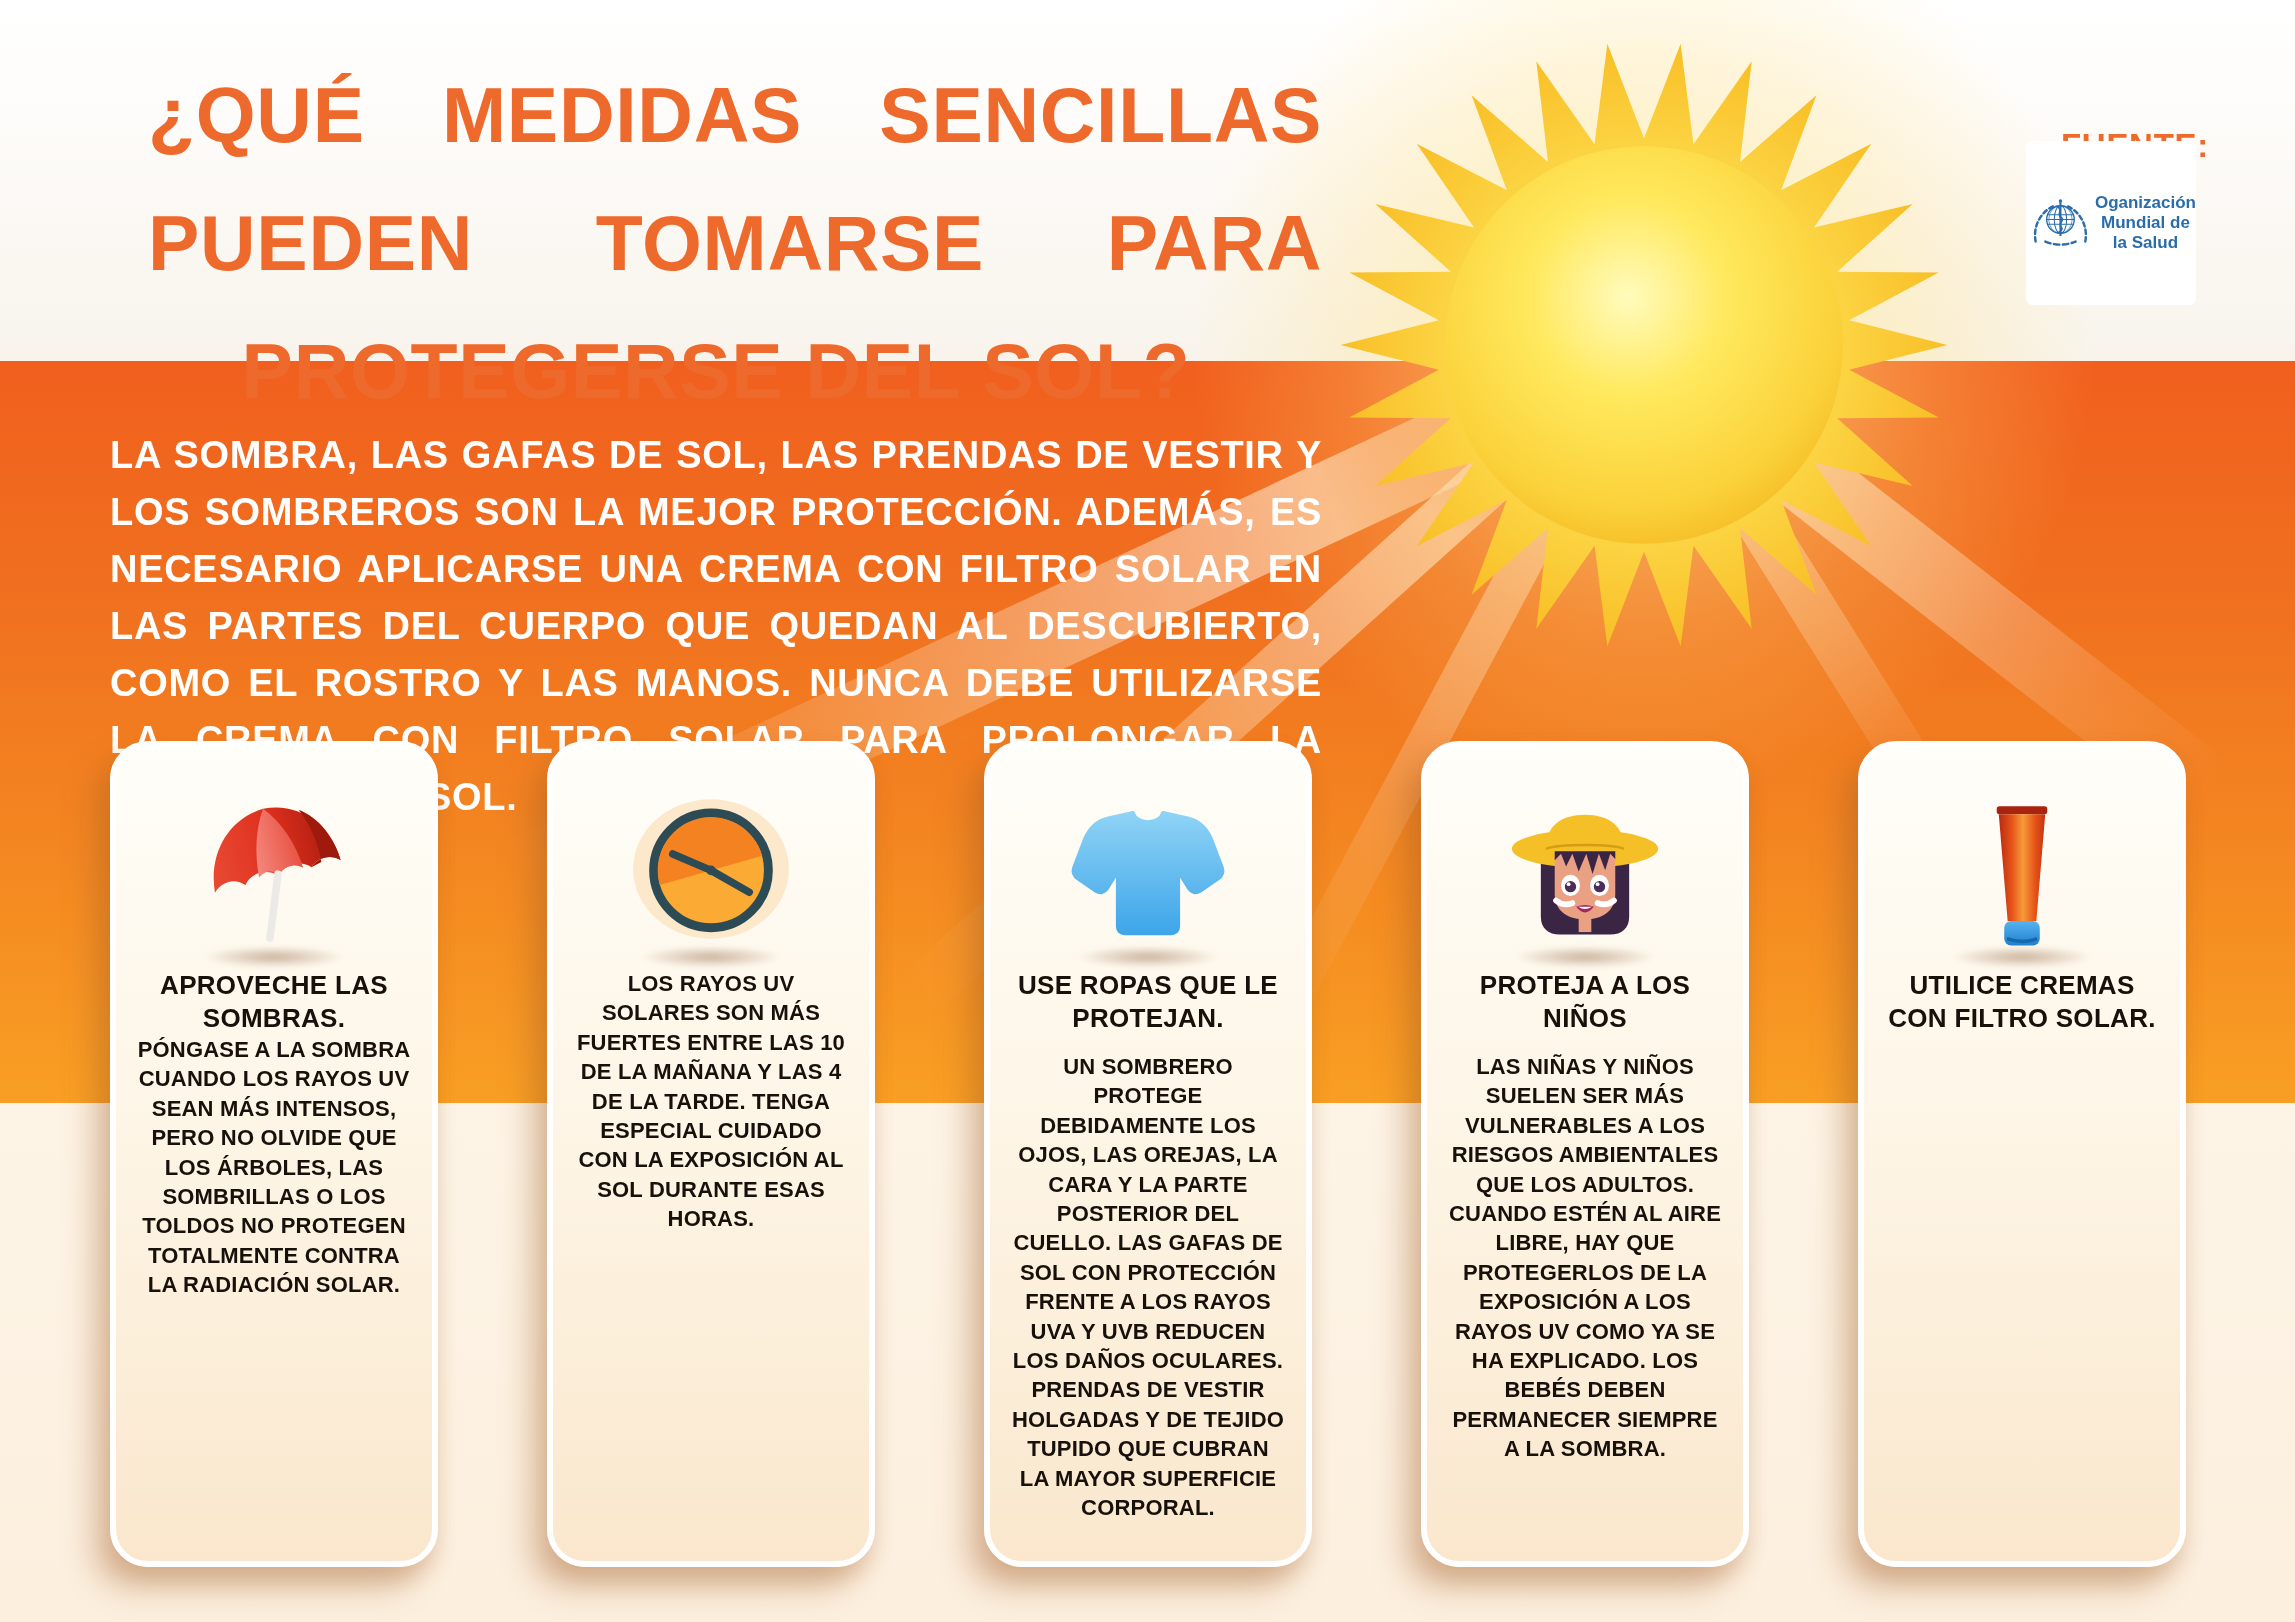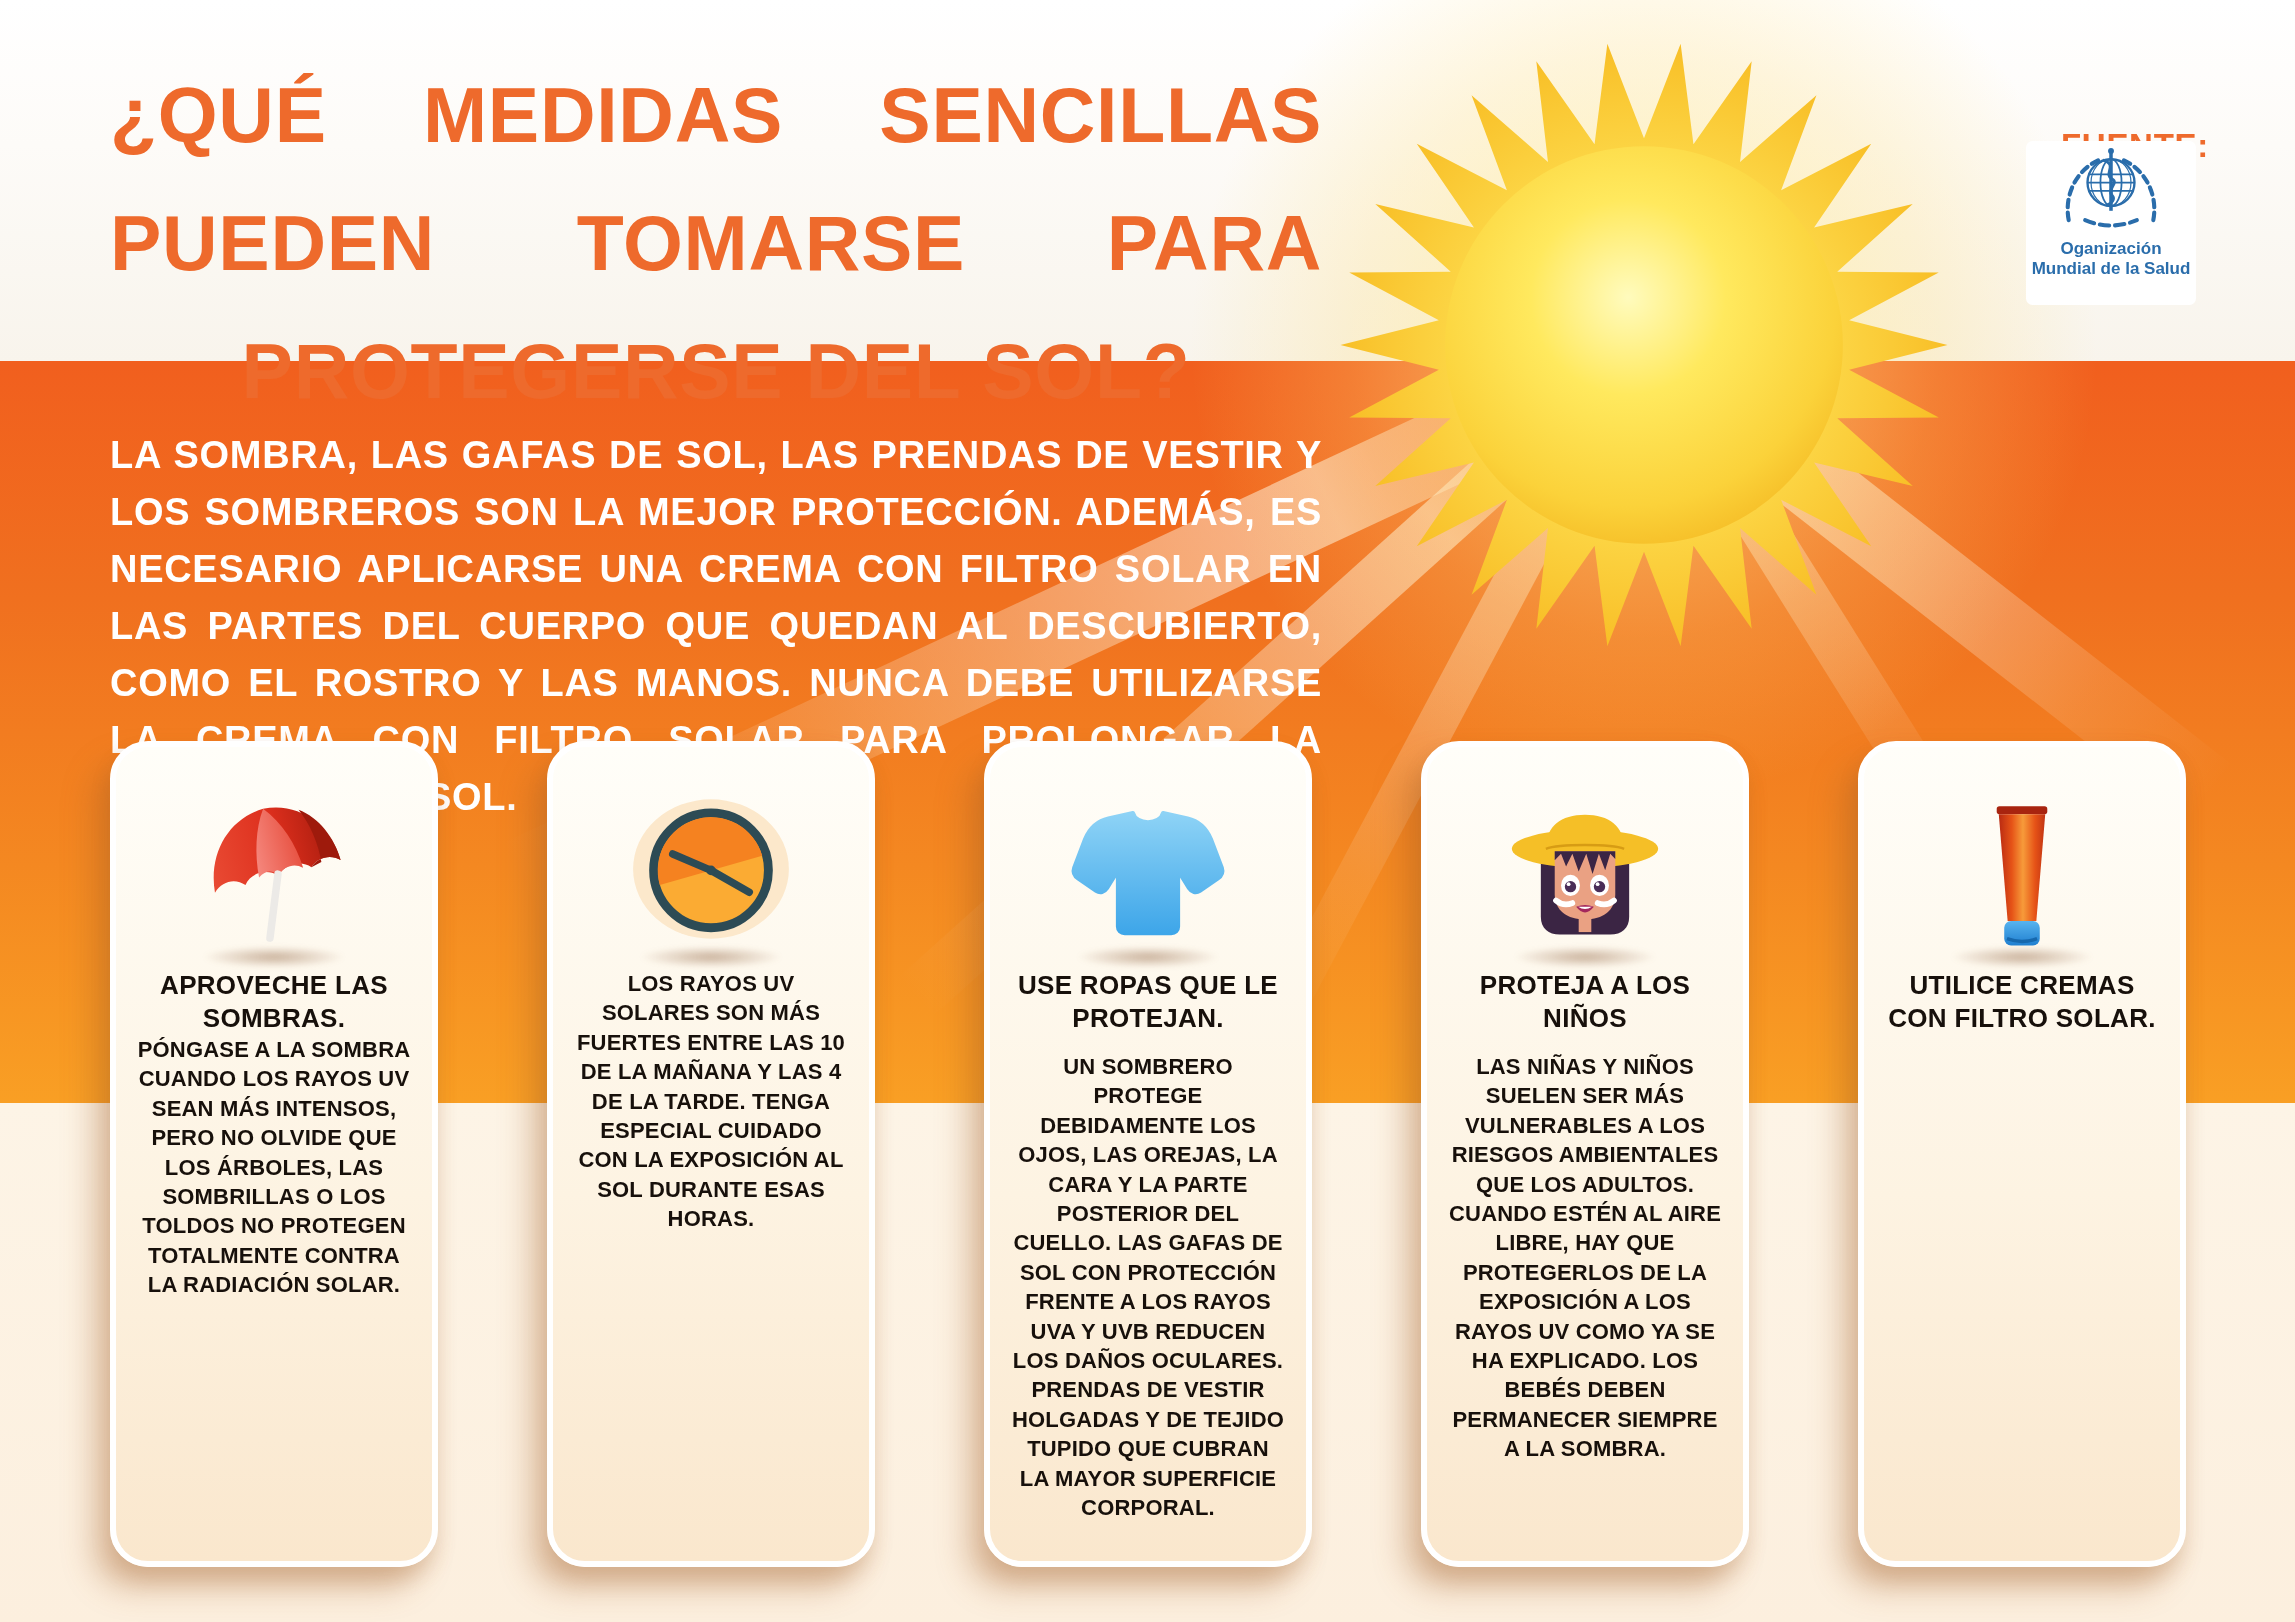--- a/index.html
+++ b/index.html
@@ -21,26 +21,26 @@
     background:linear-gradient(90deg,rgba(255,248,232,0) 0%,rgba(255,248,232,.55) 28%,rgba(255,248,232,.12) 78%,rgba(255,248,232,0) 100%);}
   .beam.b1{width:1243px;transform:rotate(155deg);height:79px;}
   .beam.b2{width:982px;transform:rotate(138deg);height:52px;}
   .beam.b3{width:785px;transform:rotate(118deg);height:39px;opacity:.8;}
   .beam.b4{width:720px;transform:rotate(38deg);height:72px;}
   .beam.b5{width:589px;transform:rotate(58deg);height:46px;opacity:.85;}
   .sun-svg{position:absolute;left:1330px;top:31px;width:628px;height:628px;z-index:3;}
   
   .title{position:absolute;left:110px;top:51px;width:1212px;z-index:4;
     color:#ee6a2c;font-weight:bold;font-size:77px;line-height:128px;letter-spacing:0.7px;}
-  .title .jline{text-align:justify;text-align-last:justify;}
+  .title .jline{text-align:justify;text-align-last:justify;margin-left:38px;}
   .title .nline{text-align:center;}
   .source-label{position:absolute;left:2061px;top:102px;z-index:4;
     color:#ee6a2c;font-weight:bold;font-size:33px;letter-spacing:0.7px;margin-top:25px;}
   .logo-box{position:absolute;left:2026px;top:141px;width:170px;height:164px;z-index:4;
-    background:#ffffff;border-radius:6.5px;display:flex;flex-direction:column;align-items:center;justify-content:flex-start;}
+    background:#ffffff;border-radius:6.5px;display:flex;flex-direction:row;align-items:center;justify-content:flex-start;}
   .logo-box svg{width:118px;height:94px;margin-top:3.9px;}
   .logo-text{color:#2a6dab;font-weight:bold;font-size:17px;line-height:20px;text-align:center;}
   
   .intro{position:absolute;left:110px;top:427px;width:1212px;z-index:4;
     color:#ffffff;font-weight:bold;font-size:38px;line-height:57px;letter-spacing:0.7px;
     text-align:justify;text-align-last:left;}
   
   .cards{position:absolute;left:110px;top:741px;width:2076px;height:826px;z-index:5;
     display:flex;gap:109px;}
   .card{flex:1;box-sizing:border-box;height:826px;border:6.5px solid #ffffff;border-radius:38px;

